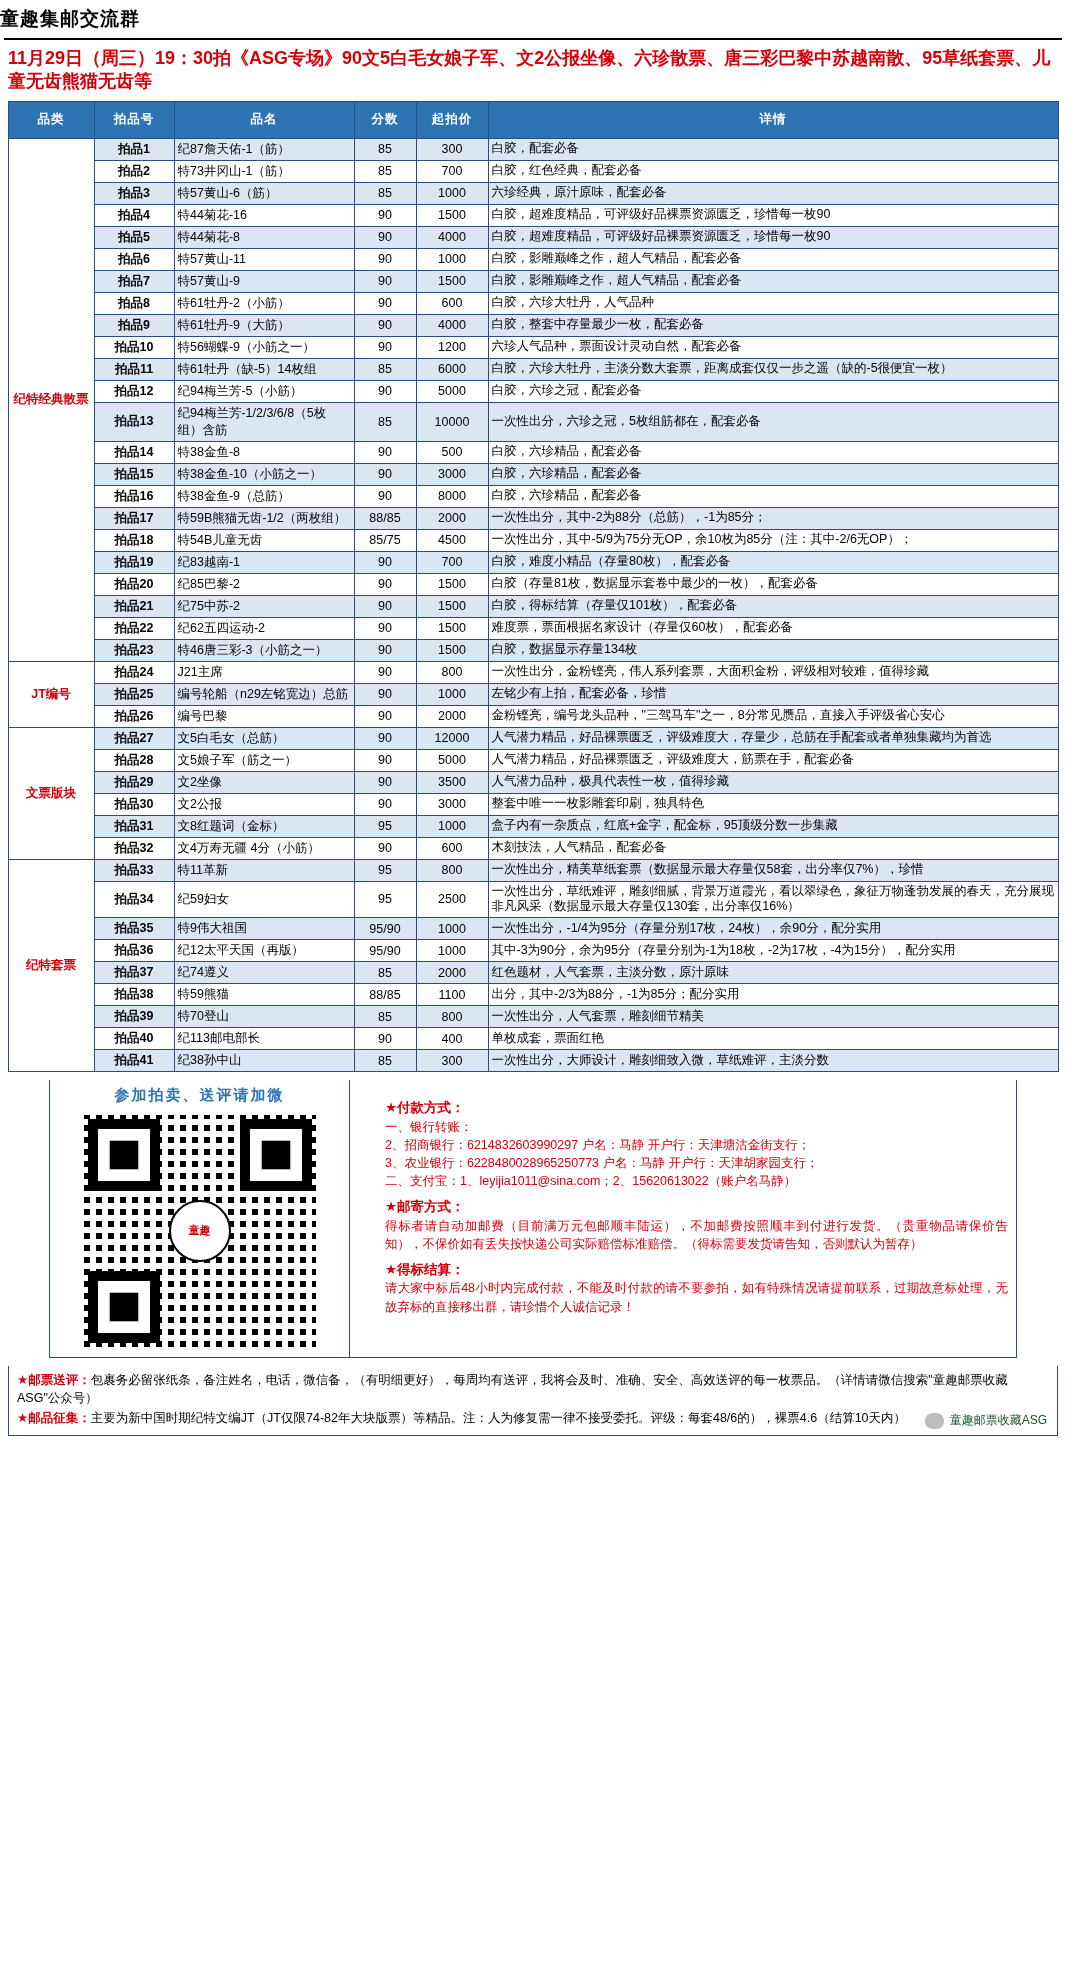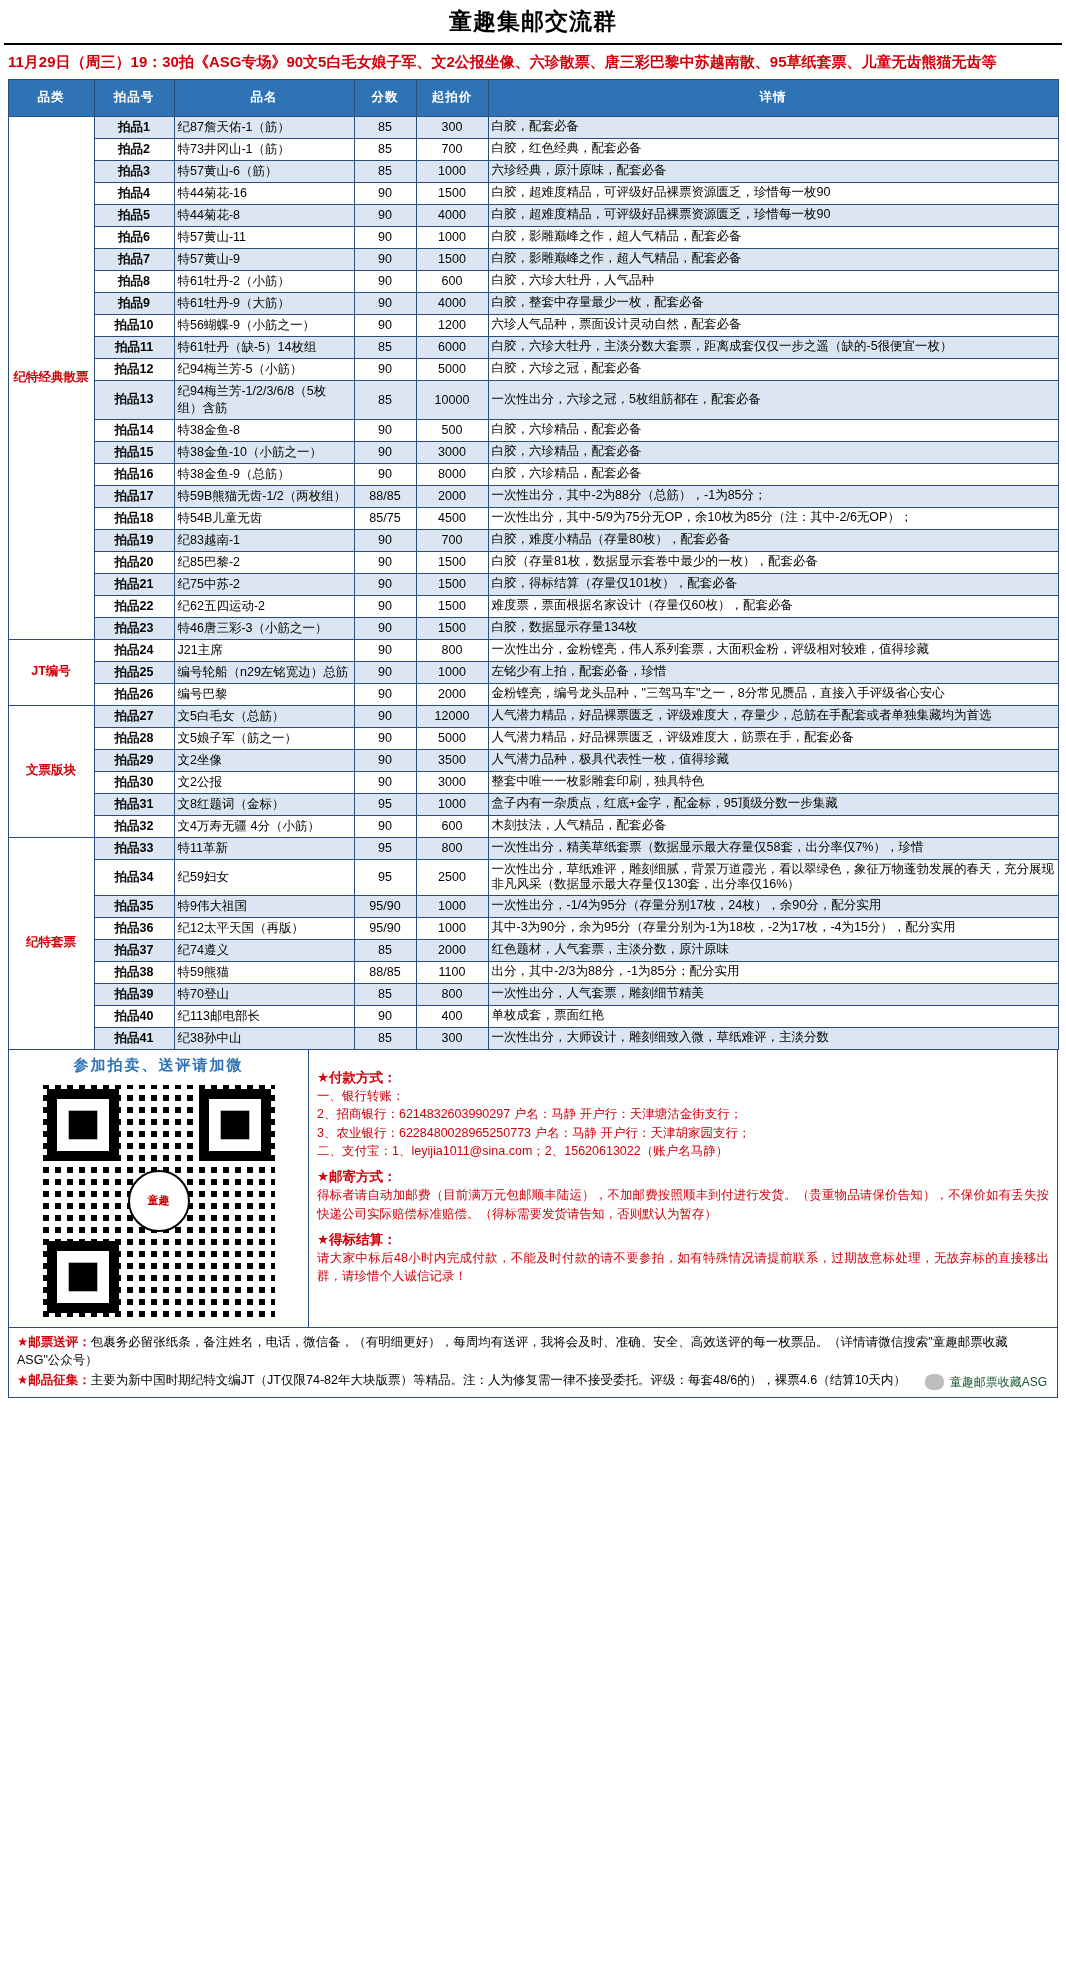--- a/index.html
+++ b/index.html
@@ -5,31 +5,31 @@
   html,body{margin:0;padding:0;}
   body{
     width:1066px;
     background:#ffffff;
     font-family:"Liberation Sans","DejaVu Sans",sans-serif;
     color:#000;
     -webkit-font-smoothing:antialiased;
   }
   .page{width:1066px;position:relative;padding:0;box-sizing:border-box;}
   .title{
-    text-align:center;
-    font-size:23px;
+    text-align:left;
+    font-size:19px;
     font-weight:bold;
     padding:6px 0 6px 0;
     letter-spacing:1px;
   }
   .title-rule{border-bottom:2px solid #000;margin:0 4px;}
   .subtitle{
     color:#d2000a;
     font-weight:bold;
-    font-size:15px;
+    font-size:18px;
     padding:7px 6px 7px 8px;
     line-height:1.3;
   }
   table.main{
     border-collapse:collapse;
     width:1050px;
     margin:0 auto;
     table-layout:fixed;
   }
   table.main th, table.main td{
@@ -75,25 +75,26 @@
     font-size:12.5px;
     line-height:1.25;
   }
   tr.alt td{background:#dce6f2;}
   tr.plain td{background:#ffffff;}
   td.cat{background:#ffffff !important;}
 
   
   .bottom{
     display:flex;
-    width:1050px;
-    margin:0 auto;
+    width:968px;
+    margin:8px auto;
     border:1px solid #2a4d7a;
     border-top:none;
     box-sizing:border-box;
+    gap:27px;
   }
   .qr-pane{
     width:300px;
     border-right:1px solid #2a4d7a;
     padding:6px 4px 4px 4px;
     box-sizing:border-box;
     text-align:center;
   }
   .qr-caption{
     color:#2e74b5;

